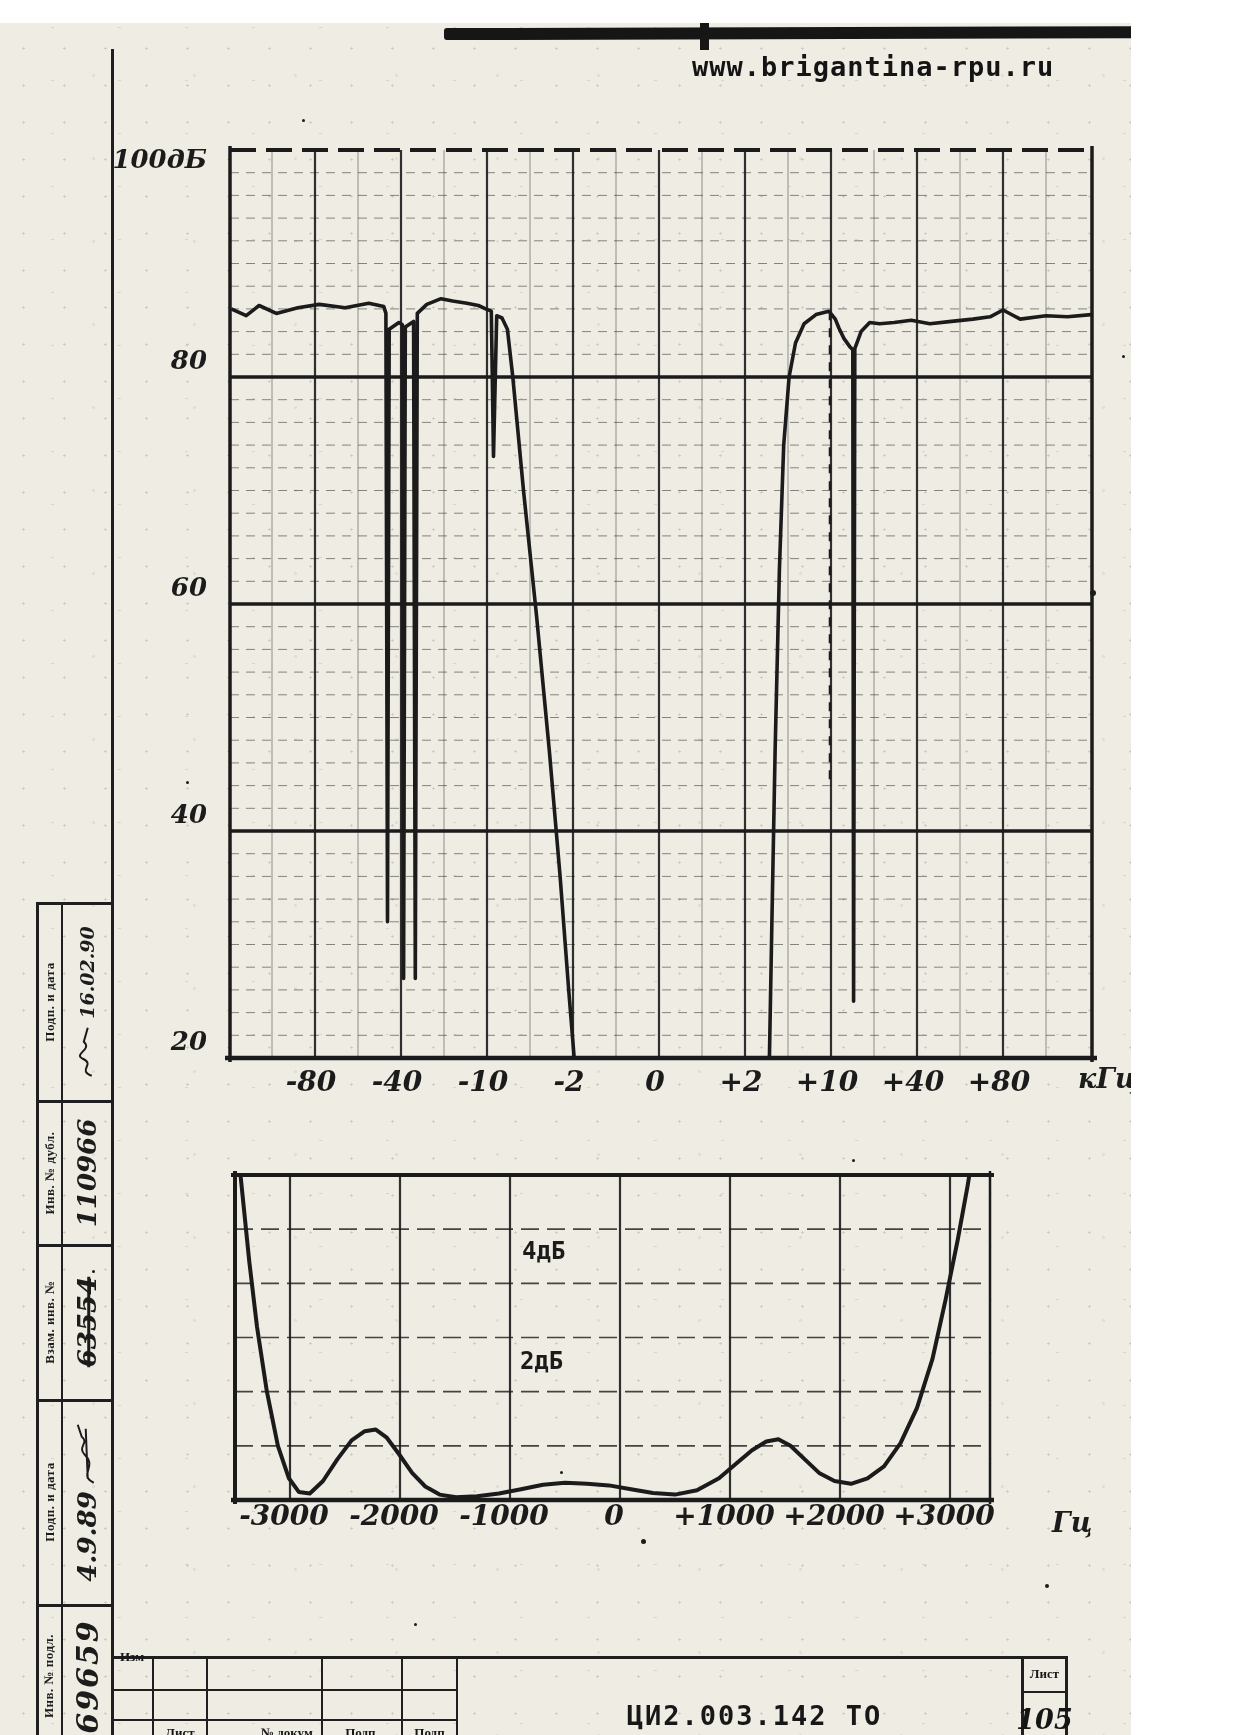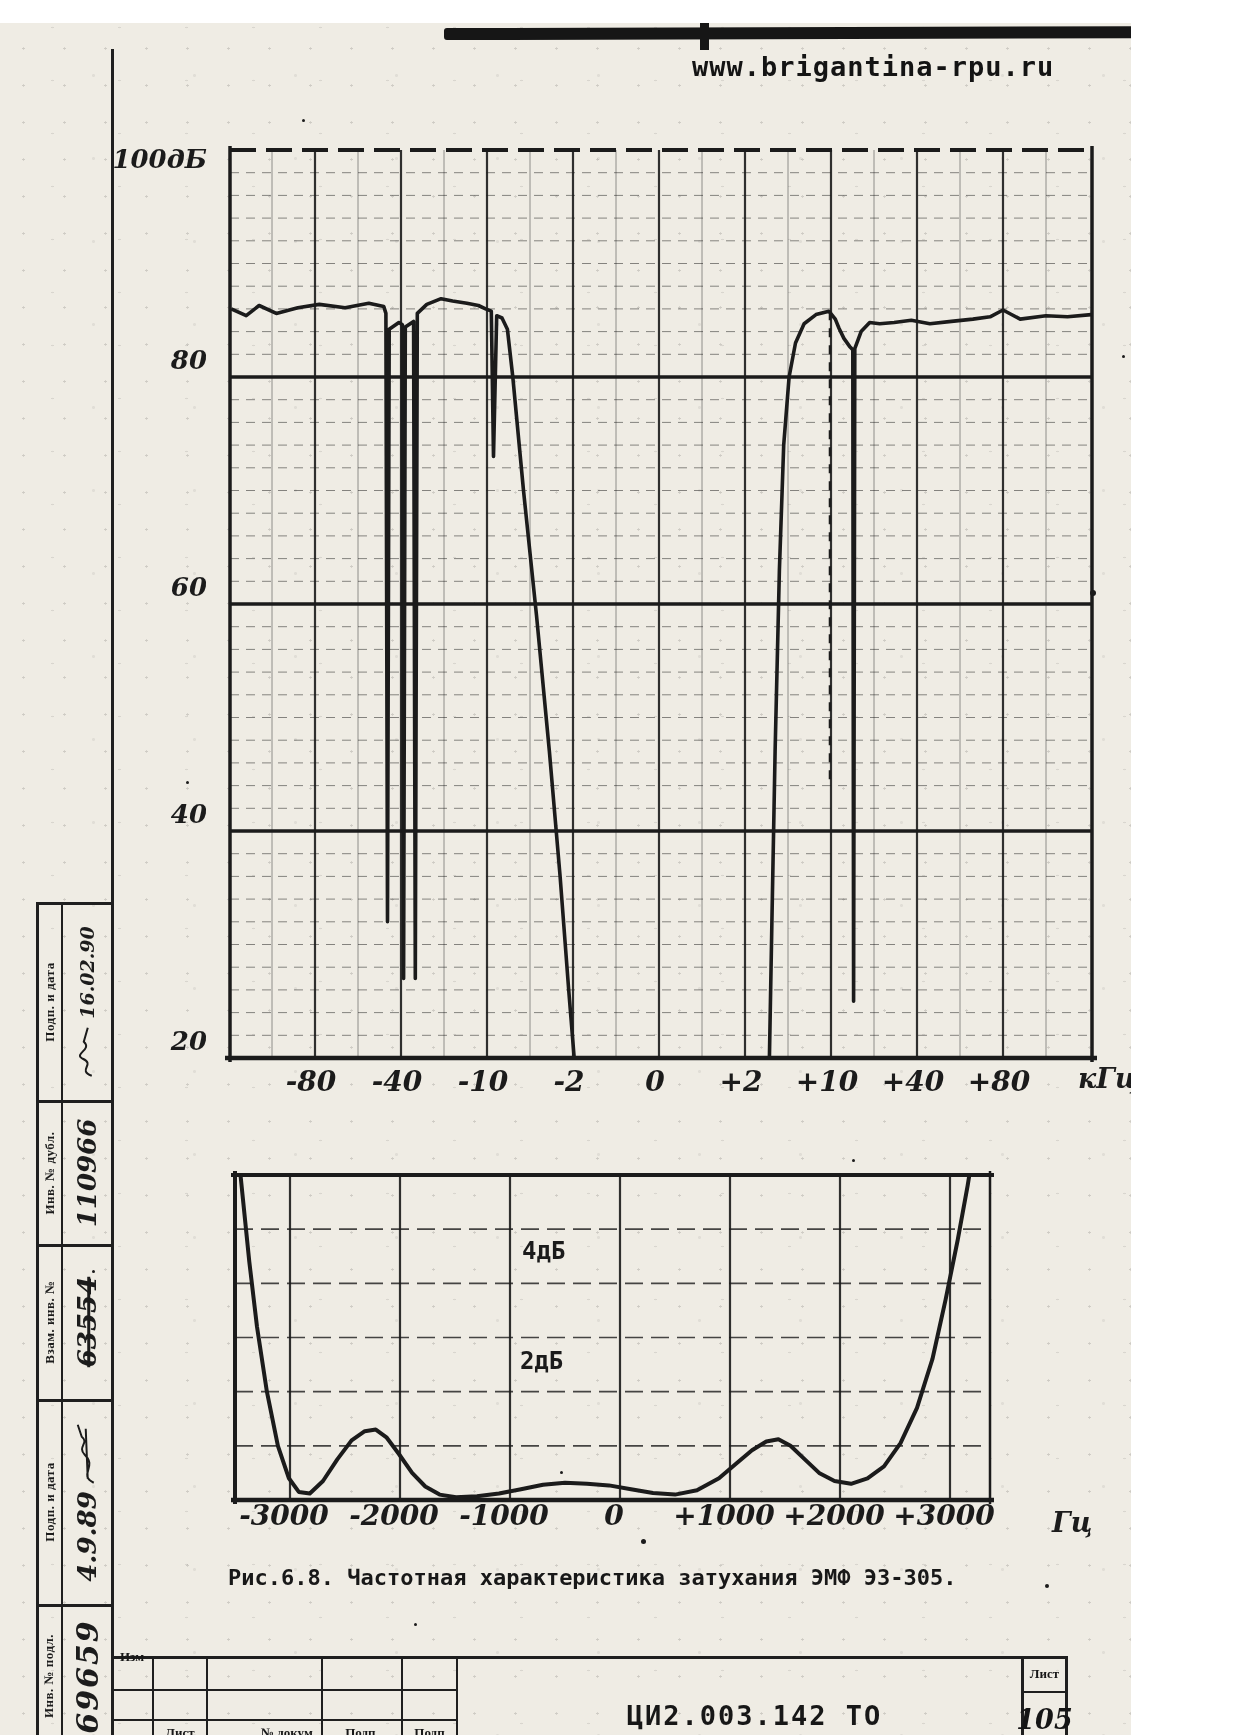--- a/index.html
+++ b/index.html
@@ -192,21 +192,20 @@
       <text x="724" y="1502" class="tickx" text-anchor="middle">+1000</text>
       <text x="834" y="1502" class="tickx" text-anchor="middle">+2000</text>
       <text x="944" y="1502" class="tickx" text-anchor="middle">+3000</text>
       <text x="522.1" y="1235.9583333333333" class="anno" text-anchor="start">4дБ</text>
       <text x="519.9" y="1345.9166666666667" class="anno" text-anchor="start">2дБ</text>
     </svg>
 
   <div class="abs unit" style="left:1078px;top:1040px;">кГц</div>
   <div class="abs unit" style="left:1052px;top:1484px;">Гц</div>
 
-  <div class="abs caption" style="left:228px;top:1542px;">Рис.6.8. Частотная характеристика затухания ЭМФ ЭЗ-305.</div>
 
   <div class="vline" style="left:36px;top:879px;width:3px;height:848px;"></div>
   <div class="vline" style="left:61px;top:879px;width:2px;height:848px;"></div>
   <div class="hline" style="left:36px;top:879px;width:78px;height:3px;"></div>
   <div class="hline" style="left:36px;top:1077px;width:78px;height:3px;"></div>
   <div class="hline" style="left:36px;top:1221px;width:78px;height:3px;"></div>
   <div class="hline" style="left:36px;top:1376px;width:78px;height:3px;"></div>
   <div class="hline" style="left:36px;top:1581px;width:78px;height:3px;"></div>
   <div class="hline" style="left:36px;top:1724px;width:78px;height:3px;"></div>
 

